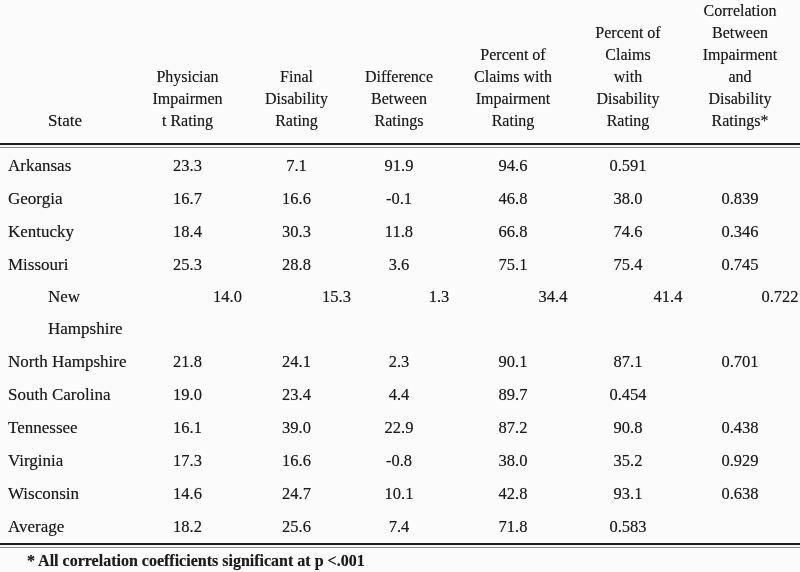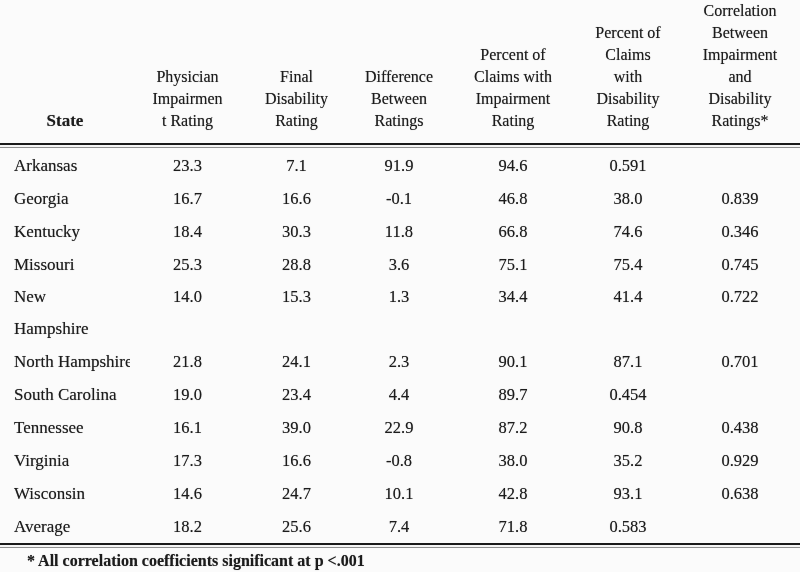--- a/index.html
+++ b/index.html
@@ -21,43 +21,43 @@
     align-items: end;
     height: 143px;
   }
   .th {
     text-align: center;
     font-size: 16px;
     line-height: 22px;
     padding-bottom: 21px;
     white-space: nowrap;
   }
-  .th.state-col { font-size: 17px; font-weight: bold; }
+  .th.state-col { font-size: 17px; }
   .rule {
     width: 800px;
     height: 6px;
     background: linear-gradient(to bottom,
       #1a1a1a 0px, #1a1a1a 2.5px,
       #f5f5f5 2.5px, #f5f5f5 4px,
       #8f8f8f 4px, #8f8f8f 5px,
       rgba(0,0,0,0) 5px);
   }
   .tr { height: 33px; }
-  .tr.tall { height: 64px; }
+  .tr.tall { height: 64px; margin-left: 40px; }
   .td {
     text-align: center;
     font-size: 16.5px;
     line-height: 33px;
     white-space: nowrap;
     overflow: hidden;
   }
   .tall .td { line-height: 32px; }
   .td.state-cell {
     text-align: left;
-    padding-left: 14px;
+    padding-left: 8px;
     font-size: 17px;
   }
   .footnote {
     font-weight: bold;
     font-size: 16px;
     line-height: 18px;
     padding: 3px 0 0 27px;
     white-space: nowrap;
   }
 </style>

